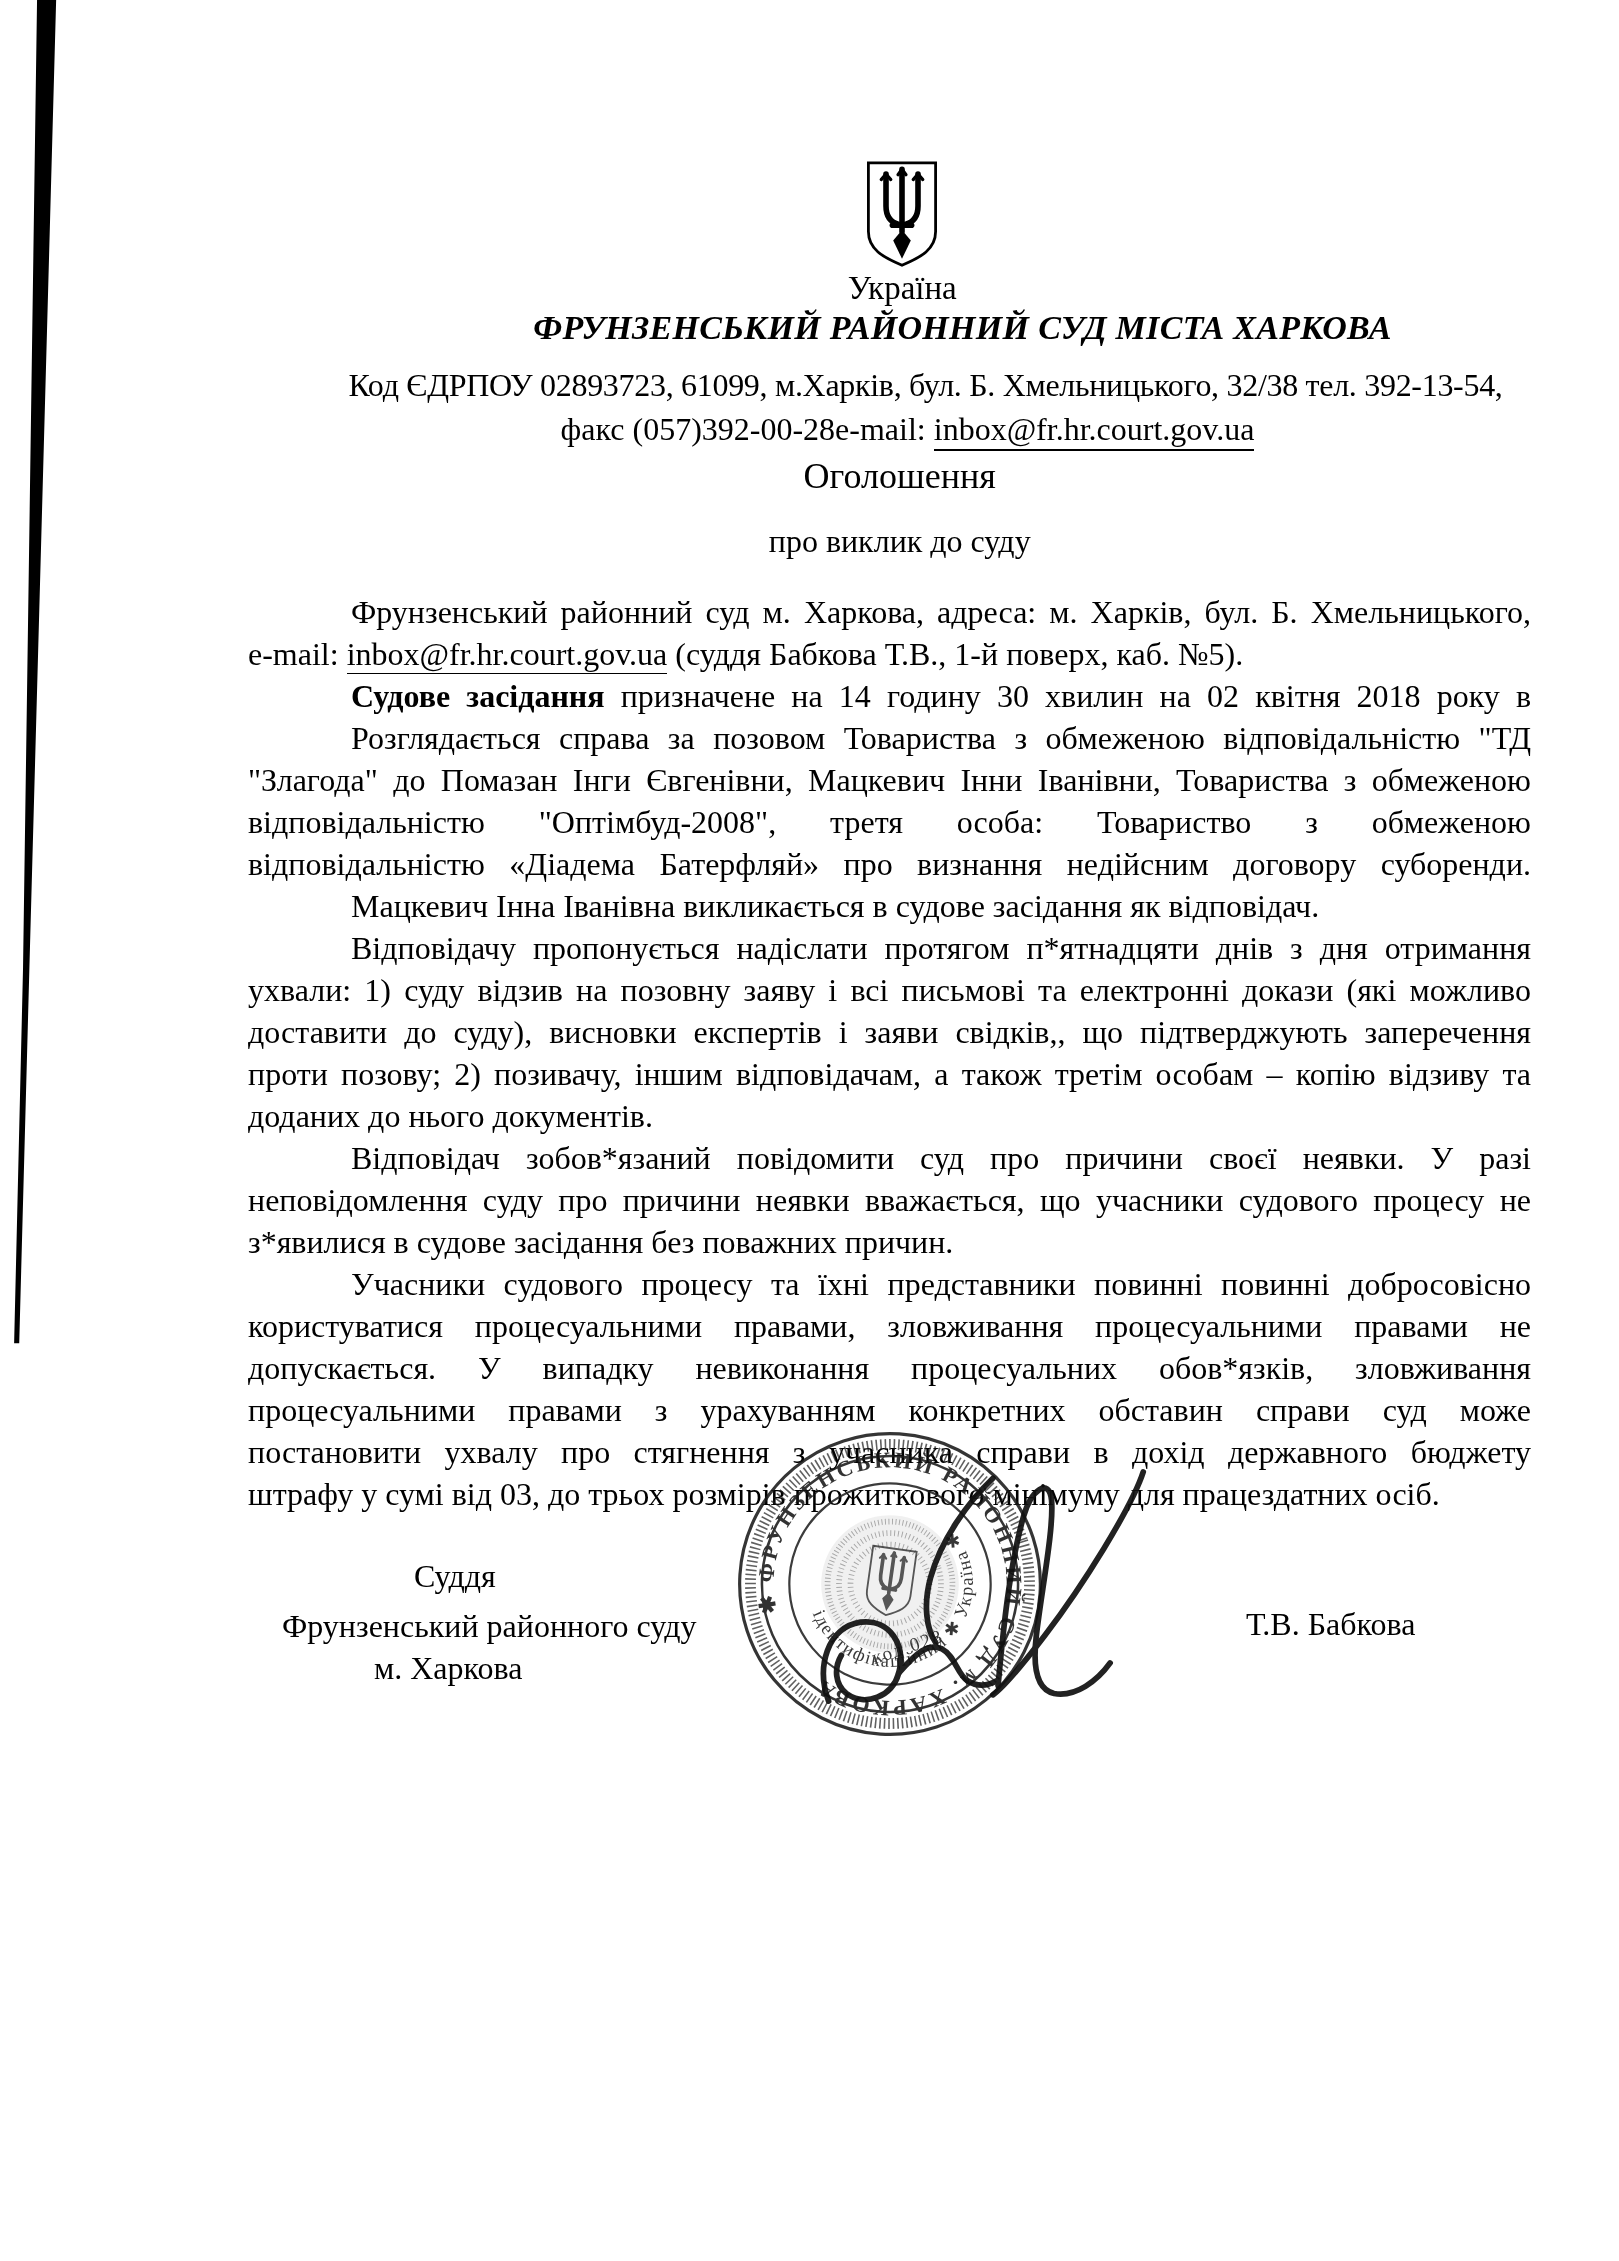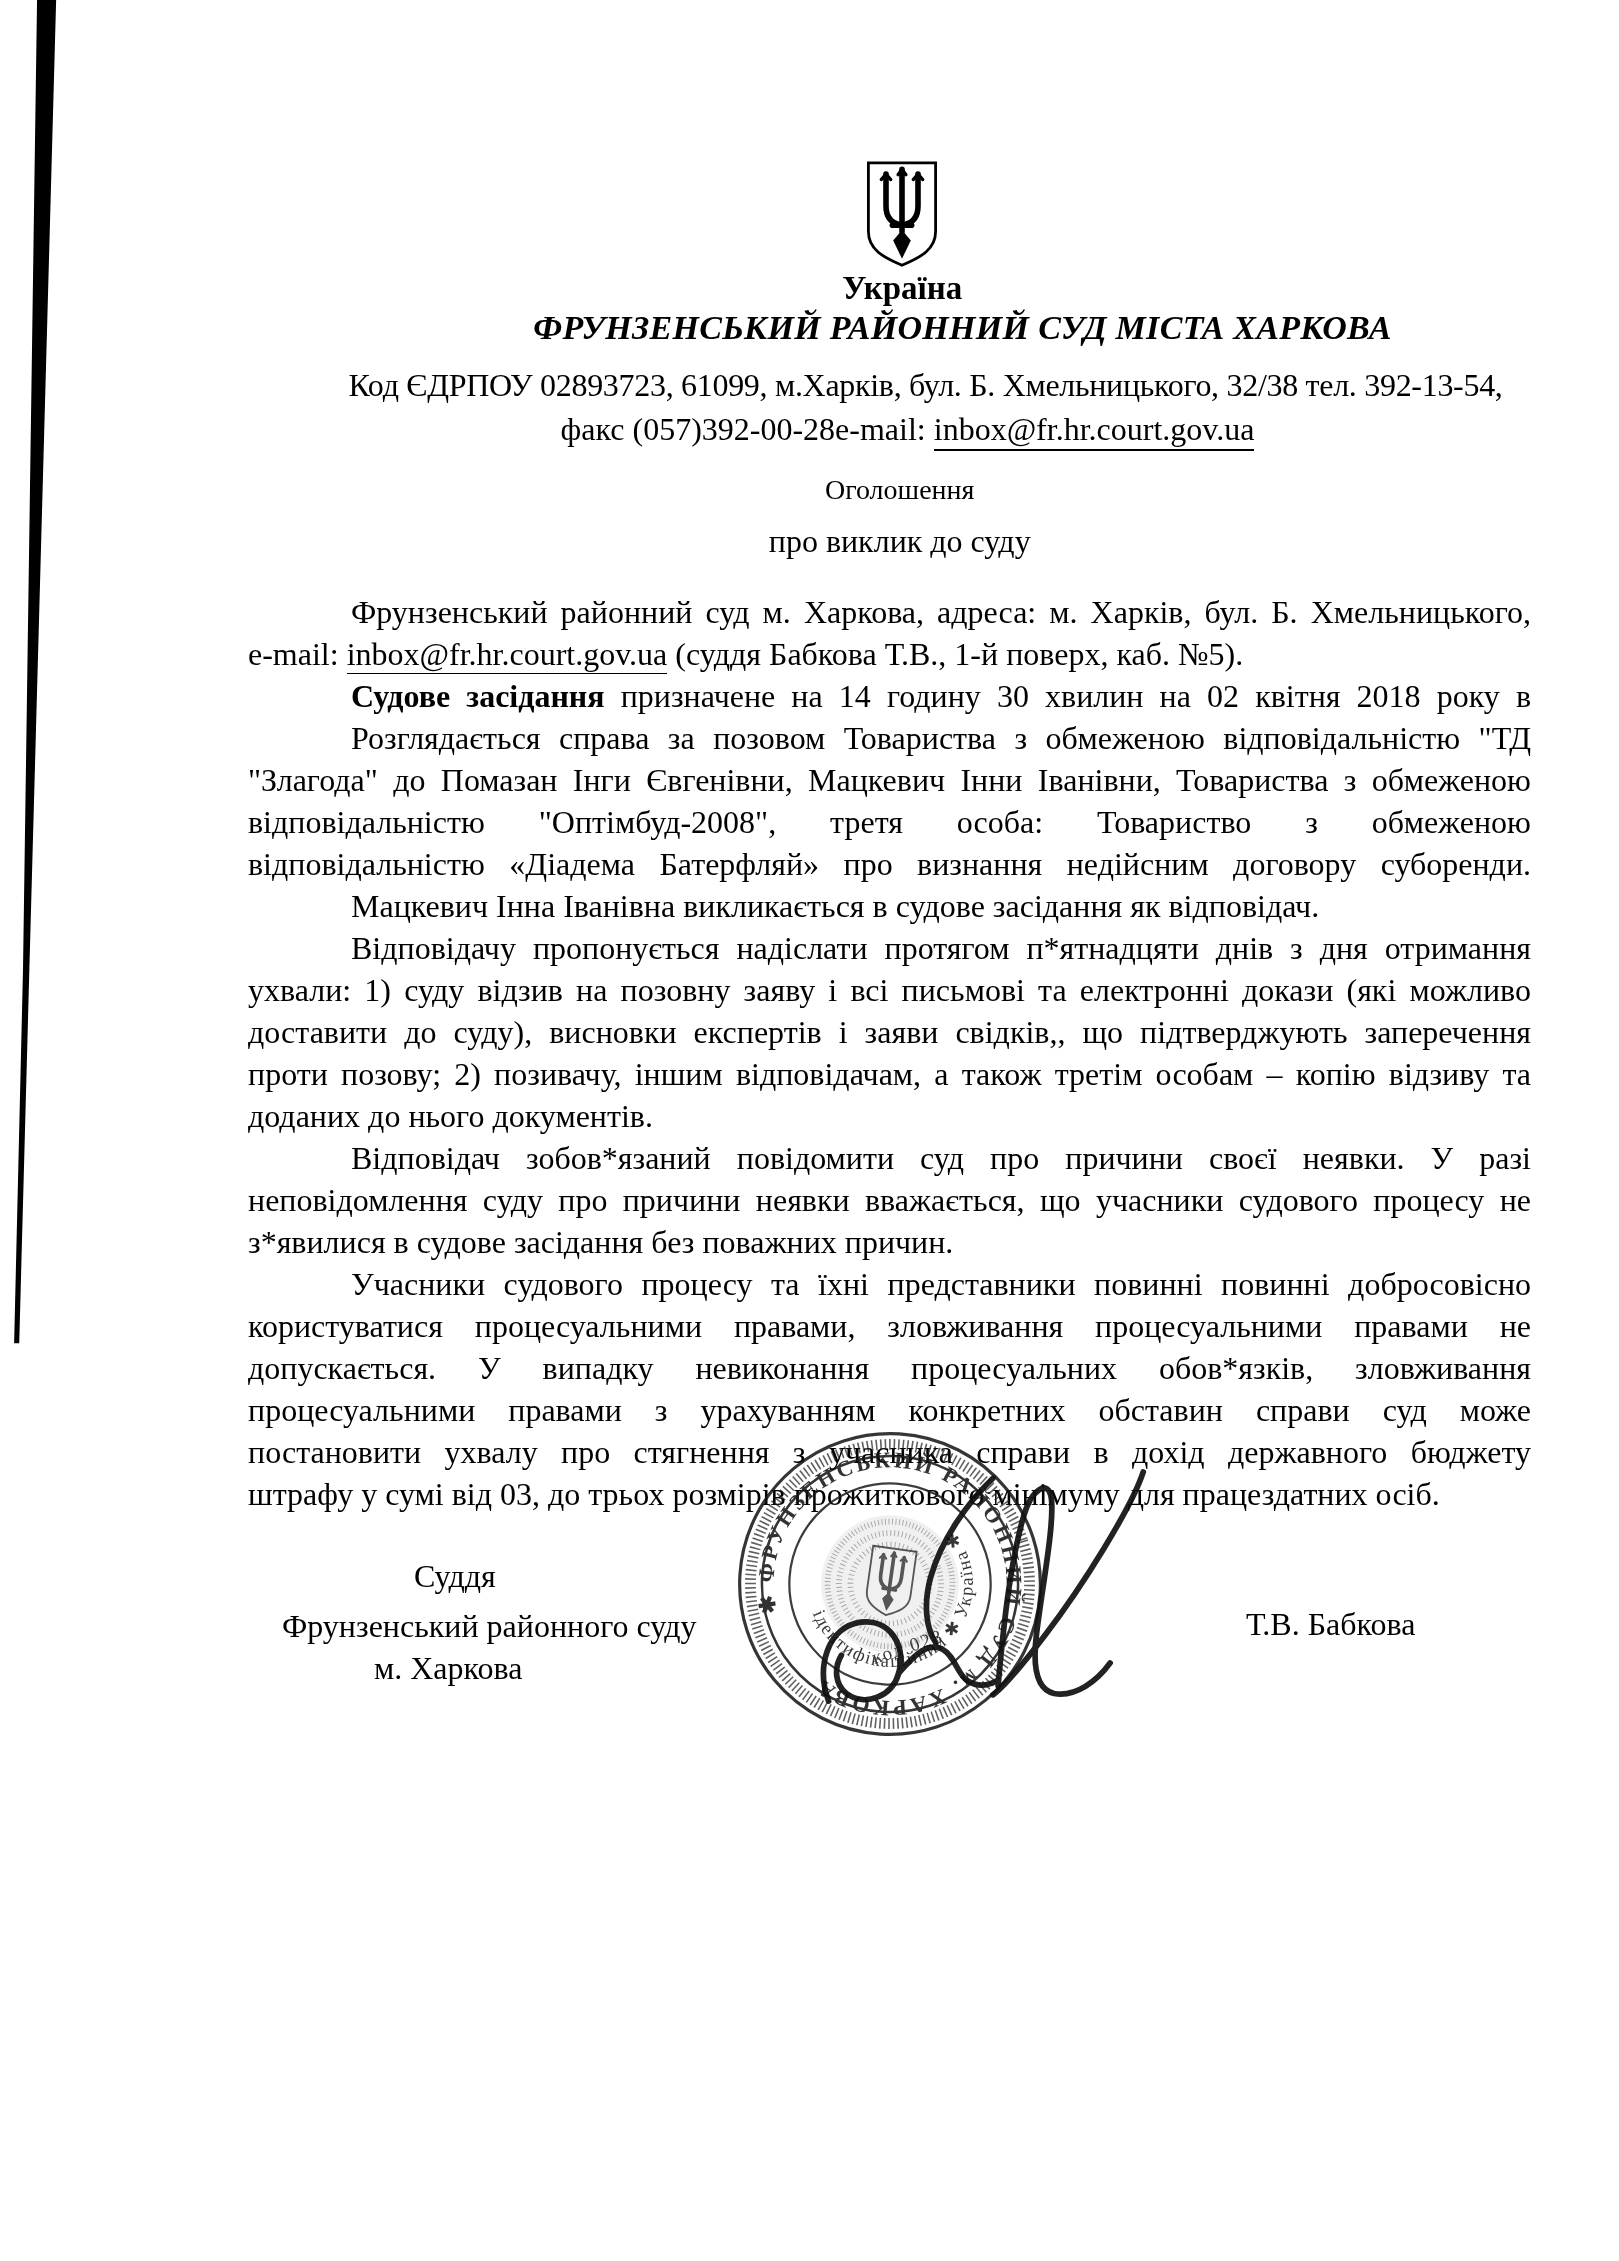--- a/index.html
+++ b/index.html
@@ -11,26 +11,26 @@
     font-family:"Liberation Serif","DejaVu Serif",serif;
     color:#000;
   }
   
   .hline{
     position:absolute;
     left:248px;width:1283px;
     text-align:center;
     white-space:nowrap;
   }
-  .country{top:270px;font-size:33px;font-weight:bold;transform:translateX(12.7px);}
+  .country{top:270px;font-size:33px;font-weight:normal;transform:translateX(12.7px);}
   .court-name{top:309px;font-size:34px;font-weight:bold;font-style:italic;transform:translateX(73px);letter-spacing:0.3px;}
   .addr1{top:367px;font-size:32px;transform:translateX(36px);letter-spacing:-0.3px;}
   .addr2{top:411px;font-size:32px;transform:translateX(18px);}
   .u-mail{border-bottom:2.5px solid #000;padding-bottom:1.9px;}
-  .doc-title{top:474px;font-size:28px;transform:translateX(10.2px);}
+  .doc-title{top:455px;font-size:36px;transform:translateX(10.2px);}
   .doc-subtitle{top:523px;font-size:32px;transform:translateX(10.2px);}
   
   .body-text{
     position:absolute;
     left:248px;top:591px;width:1283px;
     font-size:32px;line-height:42px;
   }
   .bline{text-align:justify;text-align-last:left;white-space:normal;}
   .bline.just{text-align-last:justify;}
   .ind{display:inline-block;width:103px;}

